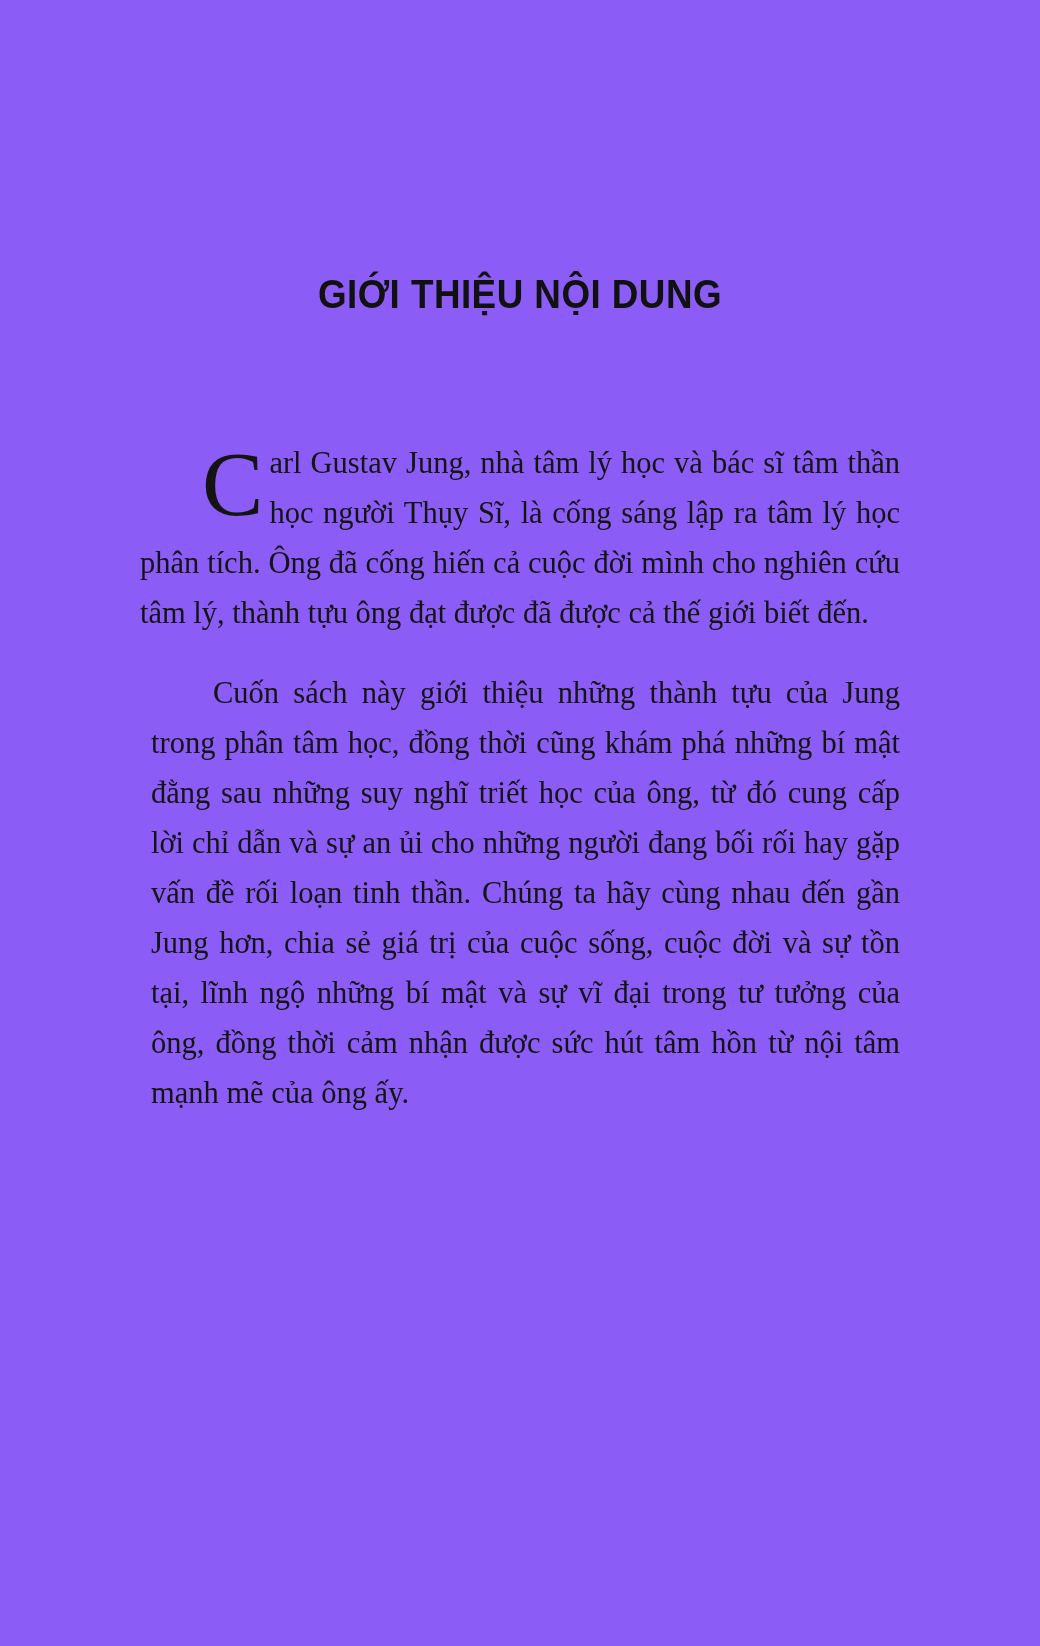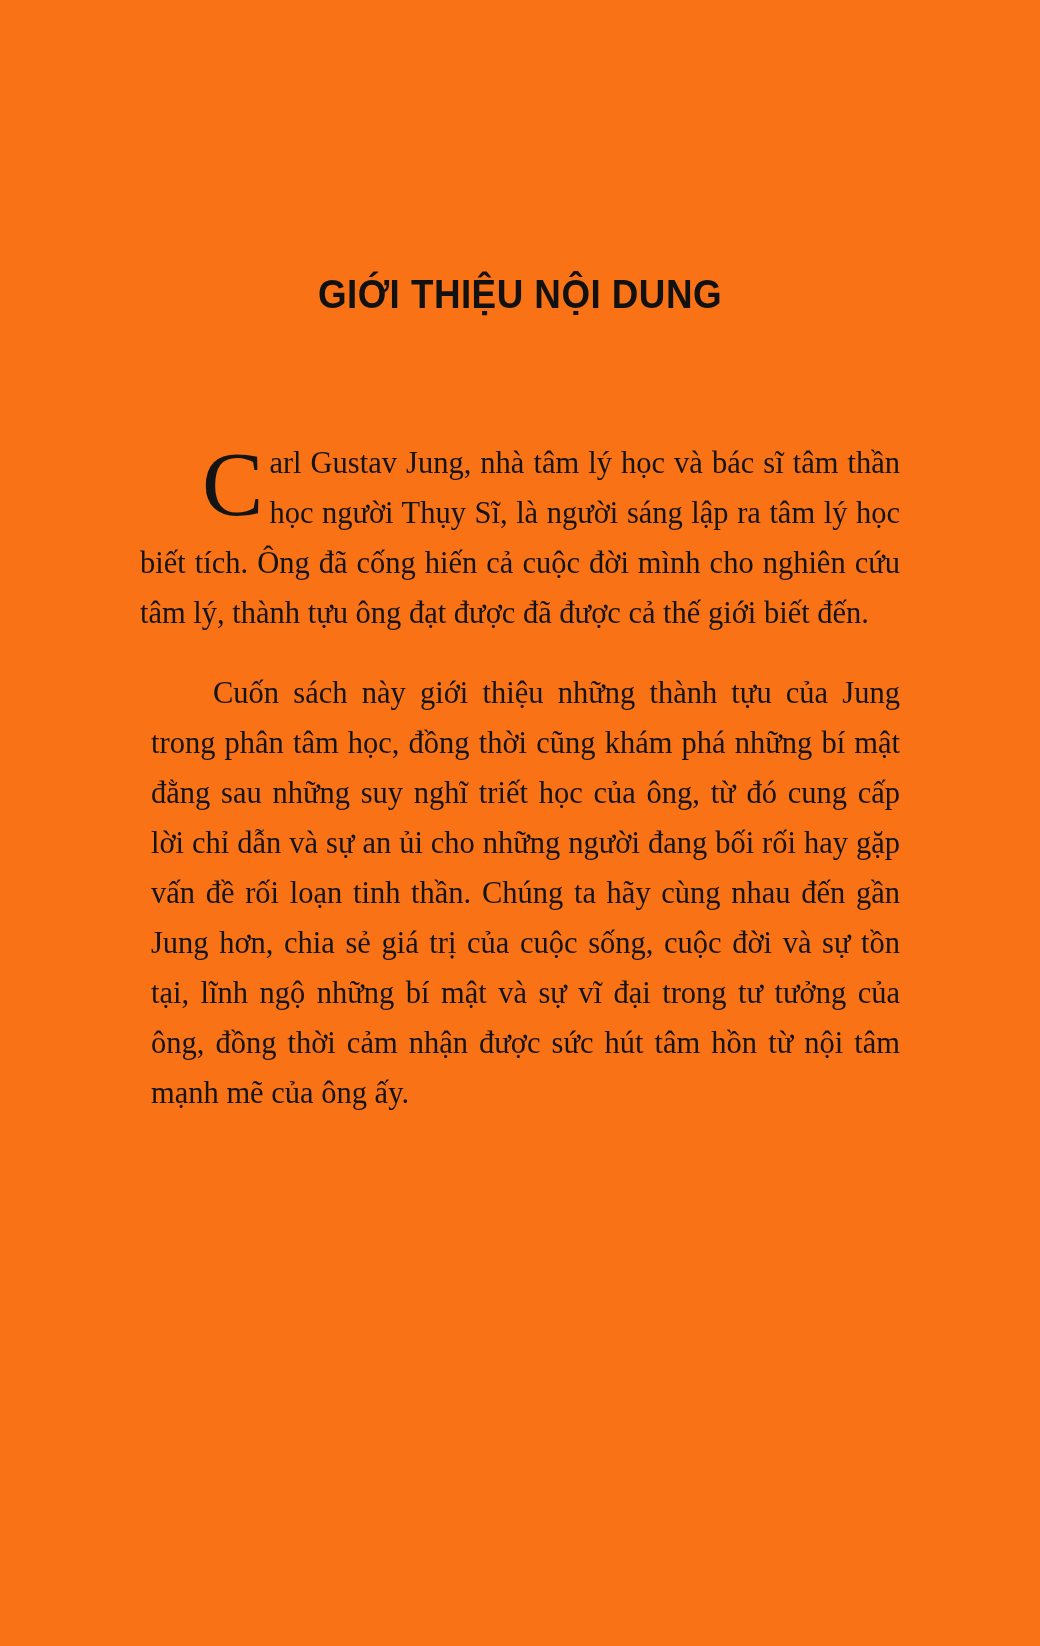--- a/index.html
+++ b/index.html
@@ -4,21 +4,21 @@
 <style>
   html, body {
     margin: 0;
     padding: 0;
     background: #ffffff;
   }
   .page {
     position: relative;
     width: 1040px;
     height: 1646px;
-    background: #f97316;
+    background: #8b5cf6;
     margin: 0 auto;
     overflow: hidden;
     box-sizing: border-box;
   }
   .content {
     position: absolute;
     left: 140px;
     top: 0;
     width: 760px;
   }
@@ -72,21 +72,21 @@
 <body>
 
 <div class="page">
   <div class="content">
 
     <h1 class="page-title">GIỚI THIỆU NỘI DUNG</h1>
 
     <div class="body-block">
 
       <p class="para first">
-        <span class="dropcap">C</span><span>arl Gustav Jung, nhà tâm lý học và bác sĩ tâm thần học người Thụy Sĩ, là người sáng lập ra tâm lý học biết tích. Ông đã cống hiến cả cuộc đời mình cho nghiên cứu tâm lý, thành tựu ông đạt được đã được cả thế giới biết đến.</span>
+        <span class="dropcap">C</span><span>arl Gustav Jung, nhà tâm lý học và bác sĩ tâm thần học người Thụy Sĩ, là cống sáng lập ra tâm lý học phân tích. Ông đã cống hiến cả cuộc đời mình cho nghiên cứu tâm lý, thành tựu ông đạt được đã được cả thế giới biết đến.</span>
       </p>
       <div class="clear"></div>
 
       <p class="para indent">Cuốn sách này giới thiệu những thành tựu của Jung trong phân tâm học, đồng thời cũng khám phá những bí mật đằng sau những suy nghĩ triết học của ông, từ đó cung cấp lời chỉ dẫn và sự an ủi cho những người đang bối rối hay gặp vấn đề rối loạn tinh thần. Chúng ta hãy cùng nhau đến gần Jung hơn, chia sẻ giá trị của cuộc sống, cuộc đời và sự tồn tại, lĩnh ngộ những bí mật và sự vĩ đại trong tư tưởng của ông, đồng thời cảm nhận được sức hút tâm hồn từ nội tâm mạnh mẽ của ông ấy.</p>
 
     </div>
   </div>
 </div>
 
 </body></html>

